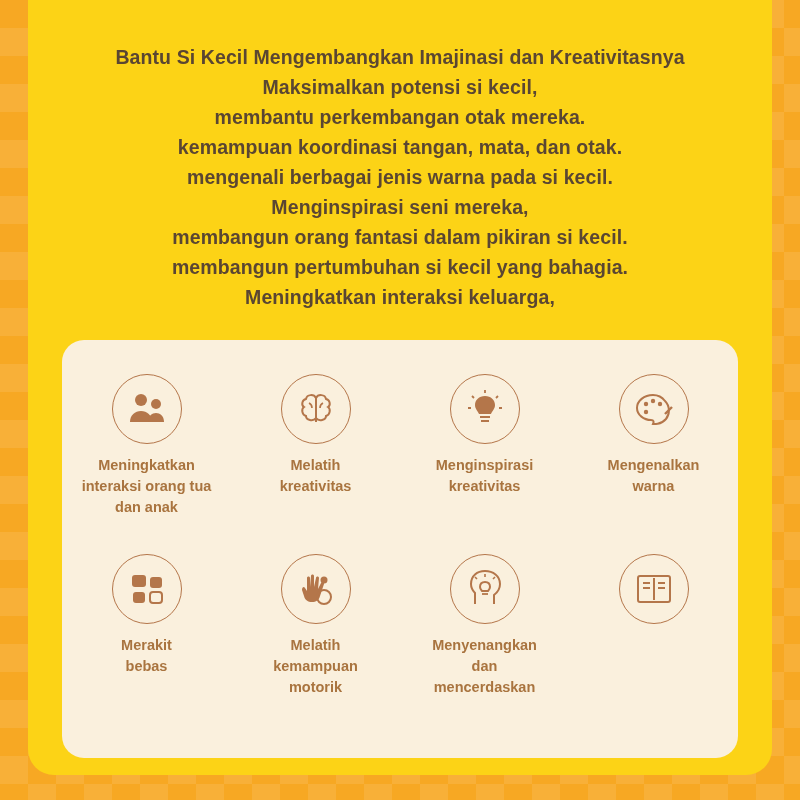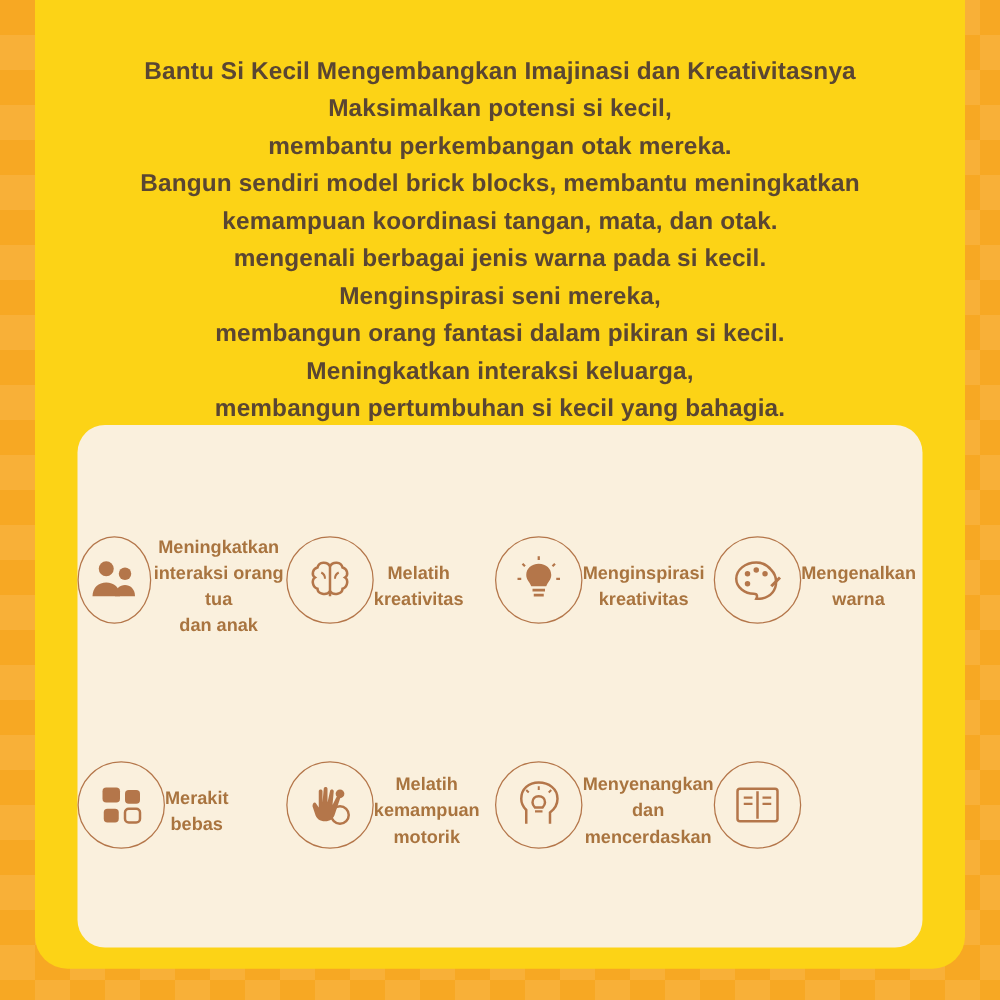--- a/index.html
+++ b/index.html
@@ -78,21 +78,21 @@
     left: 0;
     top: 34px;
     width: 676px;
     display: grid;
     grid-template-columns: repeat(4, 1fr);
     grid-template-rows: 180px 180px;
   }
 
   .feature {
     display: flex;
-    flex-direction: row;
+    flex-direction: column;
     align-items: center;
   }
 
   .badge {
     width: 70px;
     height: 70px;
     border-radius: 50%;
     border: 1.6px solid #b4764a;
     display: flex;
     align-items: center;
@@ -119,27 +119,26 @@
 
 <div class="page">
   <div class="diamonds"></div>
   <div class="yellow-panel"></div>
 
   <div class="headline-wrap">
     <div class="headline">
       <span class="line">Bantu Si Kecil Mengembangkan Imajinasi dan Kreativitasnya</span>
       <span class="line">Maksimalkan potensi si kecil,</span>
       <span class="line">membantu perkembangan otak mereka.</span>
-      <span class="line">Bangun sendiri model brick blocks, membantu meningkatkan</span>
       <span class="line">kemampuan koordinasi tangan, mata, dan otak.</span>
       <span class="line">mengenali berbagai jenis warna pada si kecil.</span>
       <span class="line">Menginspirasi seni mereka,</span>
       <span class="line">membangun orang fantasi dalam pikiran si kecil.</span>
+      <span class="line">membangun pertumbuhan si kecil yang bahagia.</span>
       <span class="line">Meningkatkan interaksi keluarga,</span>
-      <span class="line">membangun pertumbuhan si kecil yang bahagia.</span>
     </div>
   </div>
 
   <div class="card">
     <div class="grid">
 
       <div class="feature">
         <div class="badge">
           <svg width="44" height="40" viewBox="0 0 44 40" fill="none" stroke="#b4764a" stroke-width="2.4">
             <circle cx="16" cy="11" r="6" fill="#b4764a" stroke="none"></circle>

